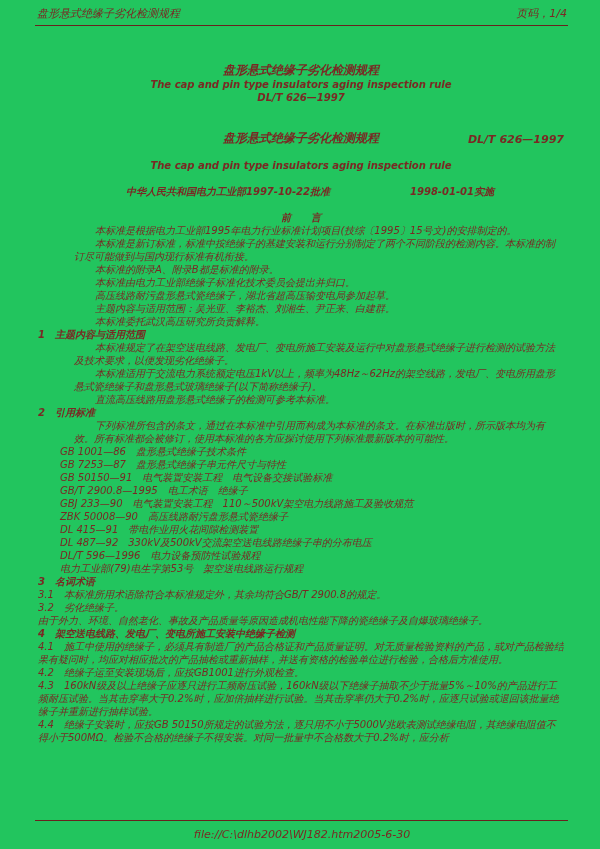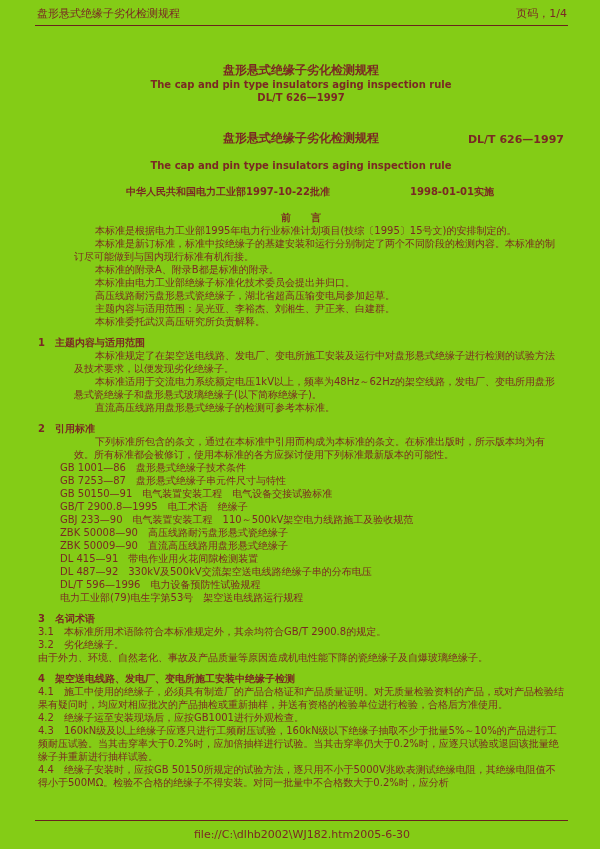--- a/index.html
+++ b/index.html
@@ -5,23 +5,24 @@
   * { box-sizing: border-box; }
   html, body { margin: 0; padding: 0; }
   body {
     width: 600px; height: 849px;
     background: #e9e7e1;
     font-family: "DejaVu Sans", "Liberation Sans", sans-serif;
   }
   .page {
     position: relative;
     width: 600px; height: 849px;
-    background: #84cc16;
+    background: #22c55e;
     color: #7a2824;
     overflow: hidden;
+    font-style: italic;
   }
   .page-header {
     position: absolute; top: 7px; left: 37px; right: 33px;
     display: flex; justify-content: space-between;
     font-size: 11px; line-height: 14px;
   }
   .rule {
     position: absolute; left: 35px; right: 32px; height: 0;
     border: none; border-top: 1.6px solid #68231e; margin: 0;
   }
@@ -42,21 +43,21 @@
   .lg { font-size: 12px; line-height: 16px; }
   .title-row { position: relative; text-align: center; font-weight: bold; font-size: 12px; line-height: 16px; }
   .title-row .tr-right { position: absolute; right: 0; top: 2px; font-size: 11px; }
   .approval-row {
     display: flex; justify-content: space-between;
     font-weight: bold; padding: 0 70px 0 88px; gap: 16px;
   }
   .para { text-indent: 21px; margin-left: 36px; }
   .clause { text-indent: 0; }
   .plain { text-indent: 0; }
-  .section { font-weight: bold; margin-top: 8px; }
+  .section { font-weight: bold; }
   .ref { padding-left: 22px; }
   .gap { height: 13px; }
   .gap-sm { height: 6px; }
 </style>
 </head>
 <body>
 
 <div class="page">
 
   <header class="page-header">
@@ -94,21 +95,20 @@
       <div class="blk para">本标准适用于交流电力系统额定电压1kV以上，频率为48Hz～62Hz的架空线路，发电厂、变电所用盘形悬式瓷绝缘子和盘形悬式玻璃绝缘子(以下简称绝缘子)。</div>
       <div class="blk para">直流高压线路用盘形悬式绝缘子的检测可参考本标准。</div>
       <div class="blk section">2　引用标准</div>
       <div class="blk para">下列标准所包含的条文，通过在本标准中引用而构成为本标准的条文。在标准出版时，所示版本均为有效。所有标准都会被修订，使用本标准的各方应探讨使用下列标准最新版本的可能性。</div>
       <div class="blk ref">GB 1001—86　盘形悬式绝缘子技术条件</div>
       <div class="blk ref">GB 7253—87　盘形悬式绝缘子串元件尺寸与特性</div>
       <div class="blk ref">GB 50150—91　电气装置安装工程　电气设备交接试验标准</div>
       <div class="blk ref">GB/T 2900.8—1995　电工术语　绝缘子</div>
       <div class="blk ref">GBJ 233—90　电气装置安装工程　110～500kV架空电力线路施工及验收规范</div>
       <div class="blk ref">ZBK 50008—90　高压线路耐污盘形悬式瓷绝缘子</div>
-      <div class="blk ref">ZBK 50009—90　直流高压线路用盘形悬式绝缘子</div>
       <div class="blk ref">DL 415—91　带电作业用火花间隙检测装置</div>
       <div class="blk ref">DL 487—92　330kV及500kV交流架空送电线路绝缘子串的分布电压</div>
       <div class="blk ref">DL/T 596—1996　电力设备预防性试验规程</div>
       <div class="blk ref">电力工业部(79)电生字第53号　架空送电线路运行规程</div>
       <div class="blk section">3　名词术语</div>
       <div class="blk clause">3.1　本标准所用术语除符合本标准规定外，其余均符合GB/T 2900.8的规定。</div>
       <div class="blk clause">3.2　劣化绝缘子。</div>
       <div class="blk plain">由于外力、环境、自然老化、事故及产品质量等原因造成机电性能下降的瓷绝缘子及自爆玻璃绝缘子。</div>
       <div class="blk section">4　架空送电线路、发电厂、变电所施工安装中绝缘子检测</div>
       <div class="blk clause">4.1　施工中使用的绝缘子，必须具有制造厂的产品合格证和产品质量证明。对无质量检验资料的产品，或对产品检验结果有疑问时，均应对相应批次的产品抽检或重新抽样，并送有资格的检验单位进行检验，合格后方准使用。</div>

